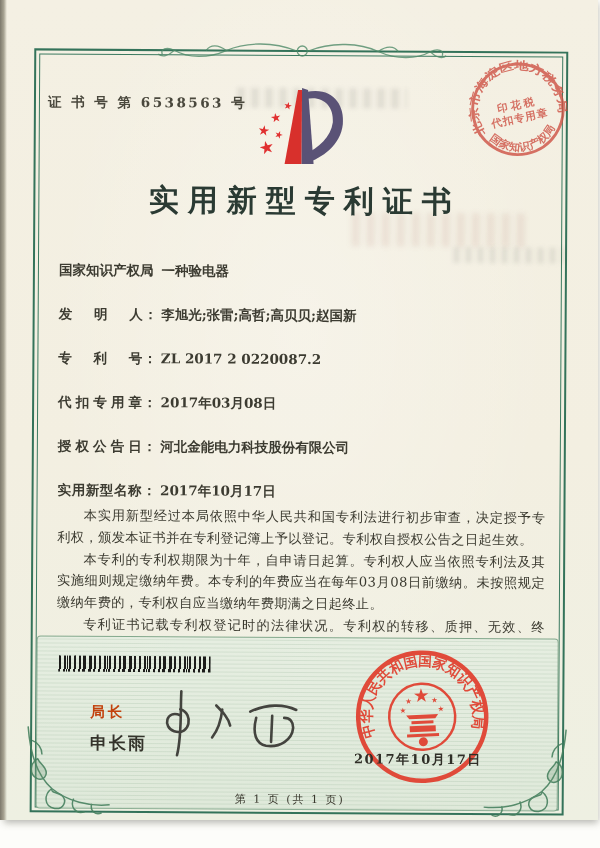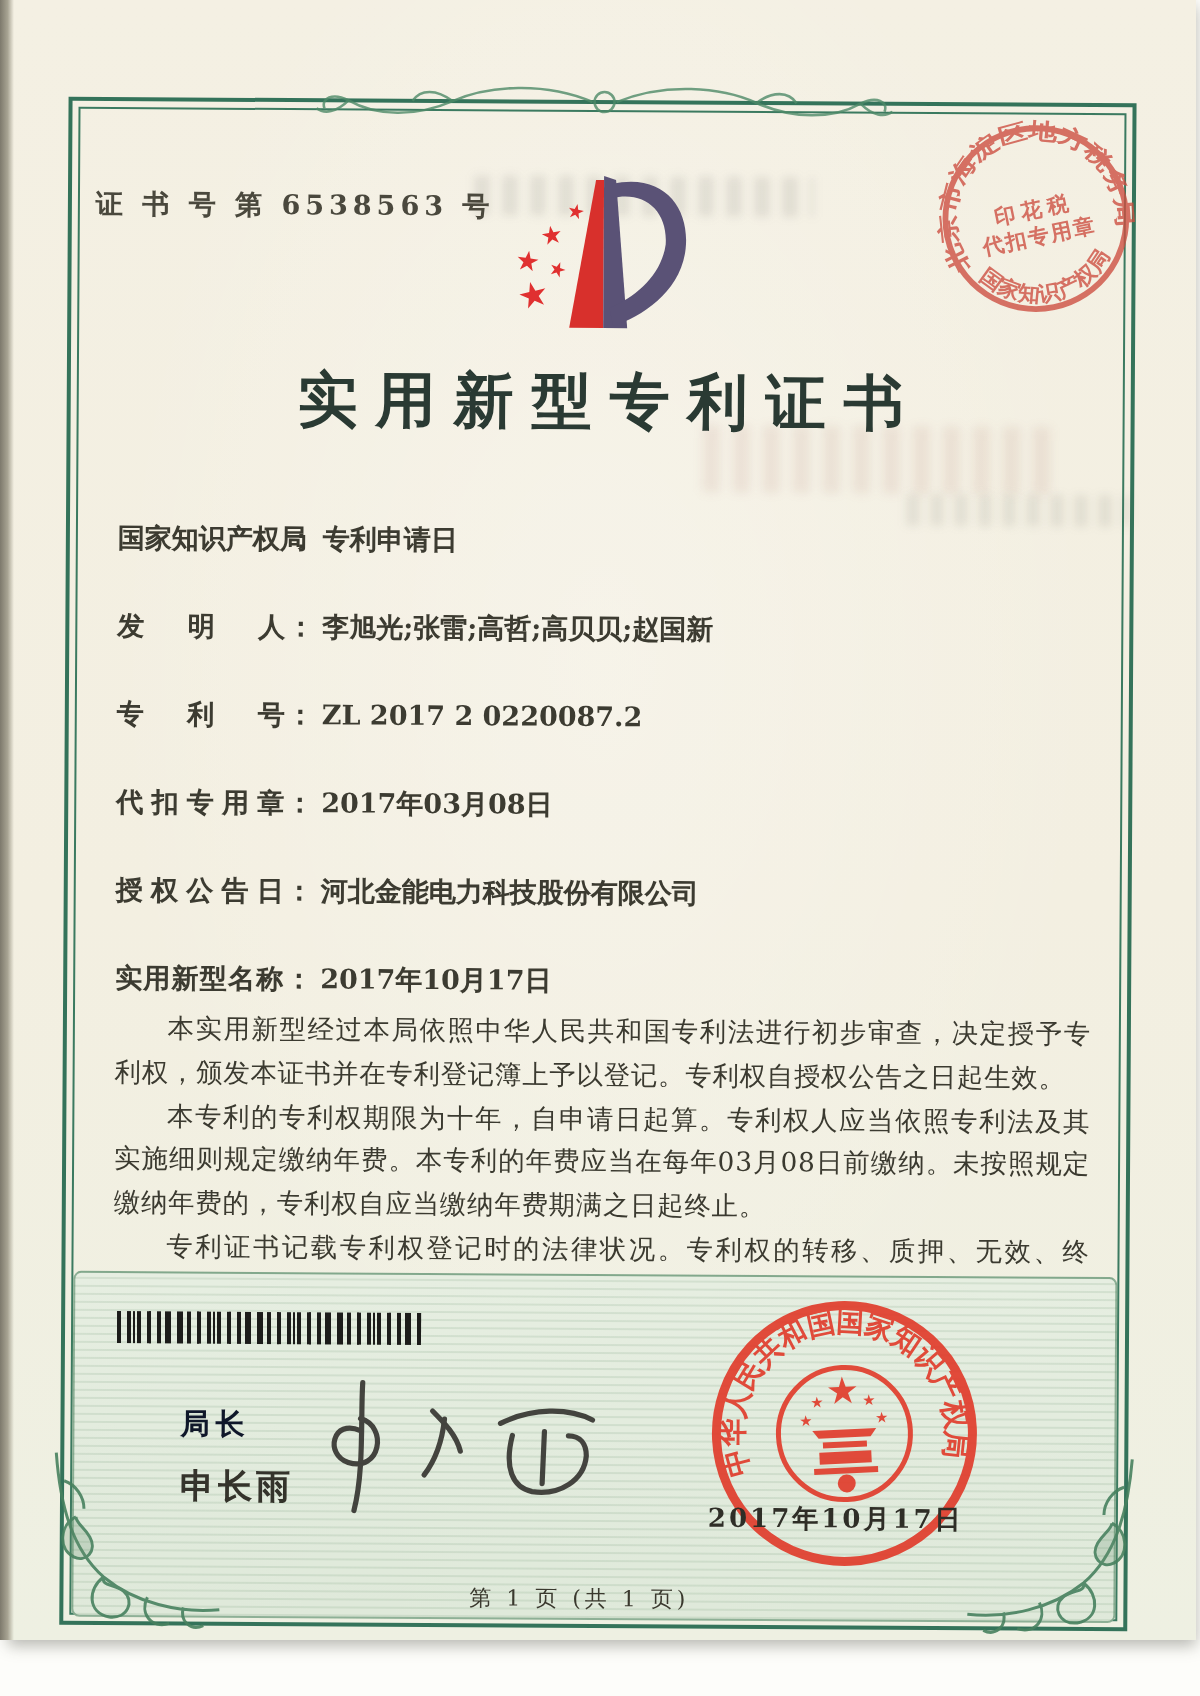--- a/index.html
+++ b/index.html
@@ -65,21 +65,21 @@
       repeating-linear-gradient(0deg,rgba(110,150,115,.16) 0 1px,rgba(0,0,0,0) 1px 4px),
       linear-gradient(180deg,#e6eee1,#dfe9da);
     border:1px solid rgba(70,125,90,.55);border-radius:4px;
   }
   .barcode{
     position:absolute;left:60px;top:657px;width:152px;height:16px;
     background-image:
       repeating-linear-gradient(90deg,#1c1c1a 0 2px,transparent 2px 5px),
       repeating-linear-gradient(90deg,#1c1c1a 0 1px,transparent 1px 8px);
   }
-  .bureau-title{position:absolute;left:92px;top:704px;font-size:14.5px;letter-spacing:3px;color:#0f172a;font-weight:600;}
+  .bureau-title{position:absolute;left:92px;top:704px;font-size:14.5px;letter-spacing:3px;color:#c2410c;font-weight:600;}
   .bureau-name{position:absolute;left:92px;top:733px;font-size:17px;letter-spacing:2px;color:#34332b;font-weight:600;}
   .sig{position:absolute;left:148px;top:686px;width:170px;height:78px;}
   .flourish{position:absolute;width:92px;height:92px;}
   .fl-left{left:24px;top:726px;}
   .fl-right{left:482px;top:726px;transform:scaleX(-1);}
   .big-seal{position:absolute;left:354px;top:646px;width:140px;height:140px;}
   .seal-date{
     position:absolute;left:356px;top:750px;font-size:13px;font-weight:700;
     color:#2f2e27;letter-spacing:1.5px;
   }
@@ -150,21 +150,21 @@
         <text x="0" y="13" text-anchor="middle" font-size="11" letter-spacing="1" font-weight="bold" fill="#cd5043">代扣专用章</text>
         <text font-size="11" font-weight="bold" fill="#cd5043">
           <textPath href="#stampBottom" textLength="80" lengthAdjust="spacingAndGlyphs">国家知识产权局</textPath>
         </text>
       </g>
     </svg>
 
     <h1 class="title">实用新型专利证书</h1>
 
     <div class="fields">
-        <div class="frow"><span class="flabel">国家知识产权局</span><span class="fcolon">：</span><span class="fvalue">专利申请日</span></div>
+        <div class="frow"><span class="flabel">国家知识产权局</span><span class="fcolon">：</span><span class="fvalue">一种验电器</span></div>
         <div class="frow"><span class="flabel">发明人</span><span class="fcolon">：</span><span class="fvalue">李旭光;张雷;高哲;高贝贝;赵国新</span></div>
         <div class="frow"><span class="flabel">专利号</span><span class="fcolon">：</span><span class="fvalue">ZL 2017 2 0220087.2</span></div>
         <div class="frow"><span class="flabel">代扣专用章</span><span class="fcolon">：</span><span class="fvalue">2017年03月08日</span></div>
         <div class="frow"><span class="flabel">授权公告日</span><span class="fcolon">：</span><span class="fvalue">河北金能电力科技股份有限公司</span></div>
         <div class="frow"><span class="flabel">实用新型名称</span><span class="fcolon">：</span><span class="fvalue">2017年10月17日</span></div>
       </div>
 
     <div class="paras">
         <p>本实用新型经过本局依照中华人民共和国专利法进行初步审查，决定授予专利权，颁发本证书并在专利登记簿上予以登记。专利权自授权公告之日起生效。</p>
         <p>本专利的专利权期限为十年，自申请日起算。专利权人应当依照专利法及其实施细则规定缴纳年费。本专利的年费应当在每年03月08日前缴纳。未按照规定缴纳年费的，专利权自应当缴纳年费期满之日起终止。</p>

